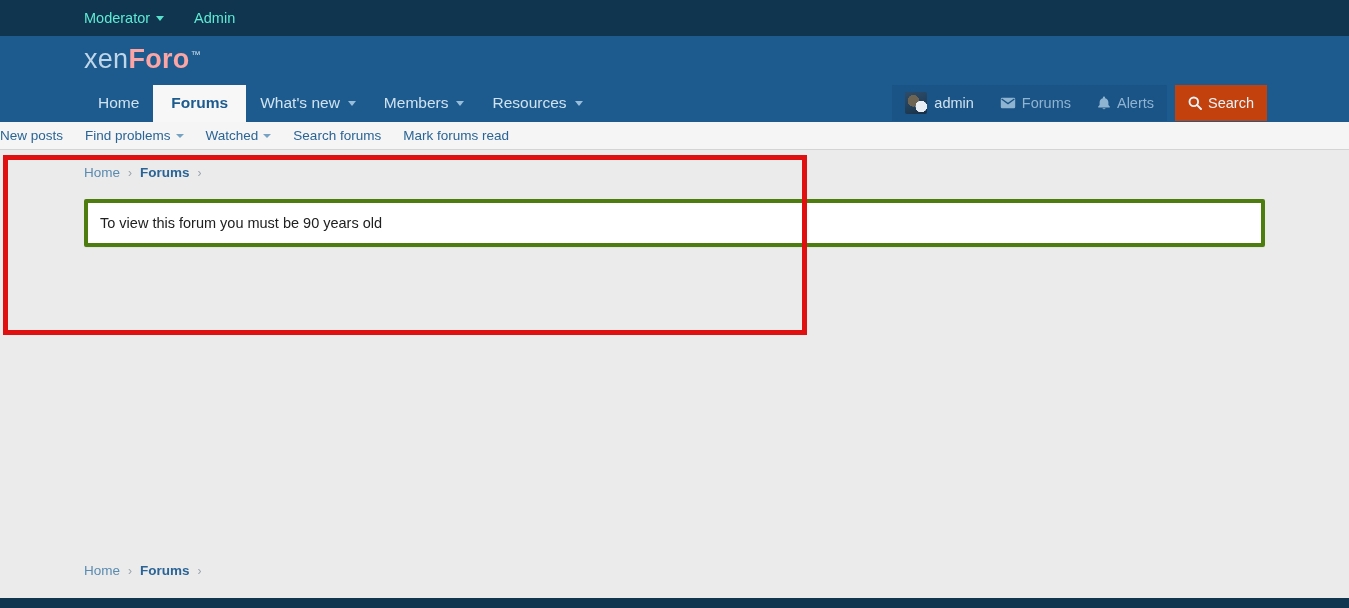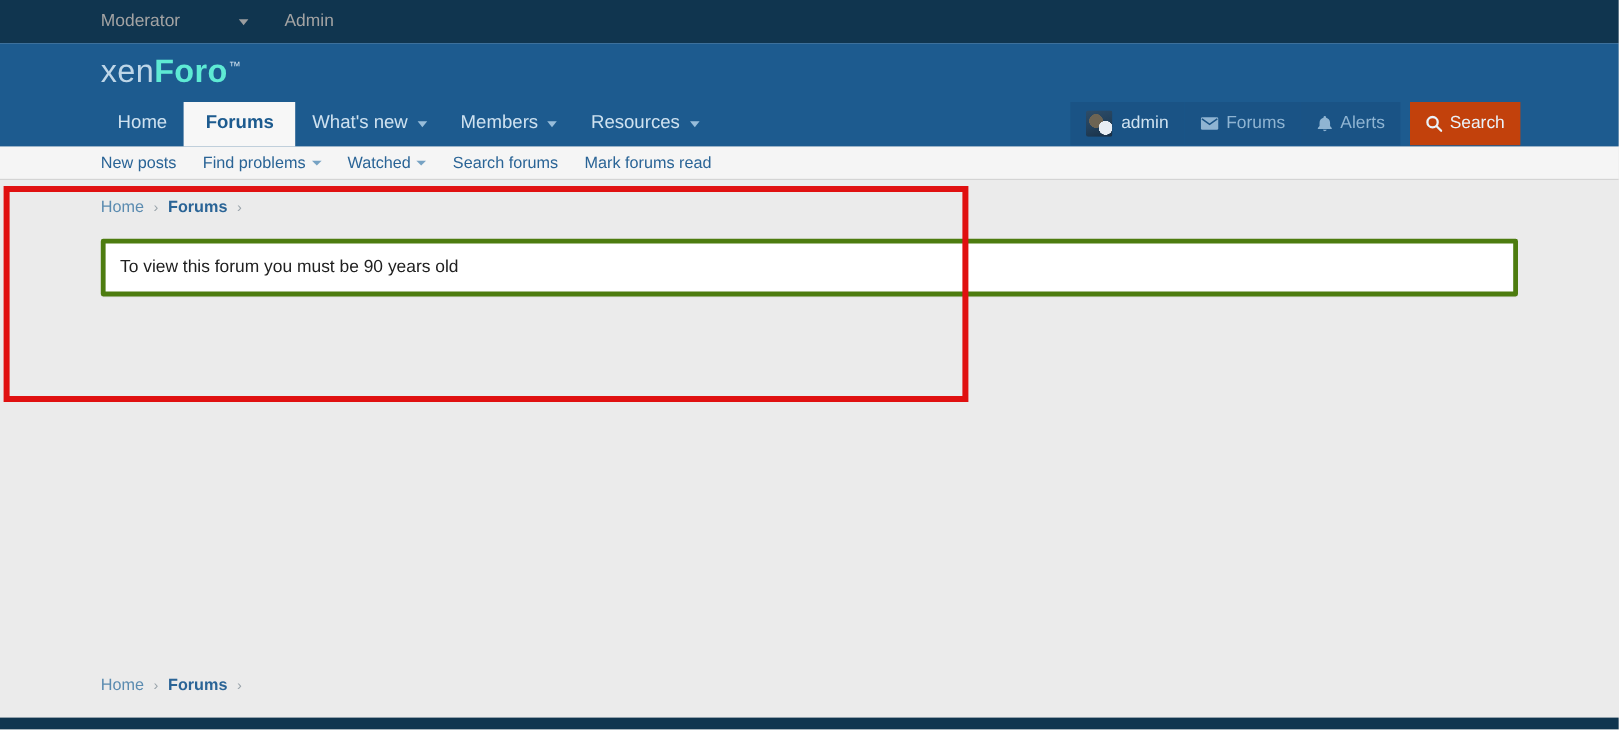--- a/index.html
+++ b/index.html
@@ -20,28 +20,27 @@
   
   .topbar {
     height: 36px;
     background: #10354f;
     display: flex;
     align-items: center;
     padding-left: 84px;
     box-sizing: border-box;
   }
   .topbar-item {
-    color: #a3a3a3;
+    color: #5eead4;
     font-size: 14.5px;
     margin-right: 30px;
     display: flex;
     align-items: center;
     cursor: pointer;
     white-space: nowrap;
-    gap: 43px;
   }
   .caret {
     display: inline-block;
     width: 0; height: 0;
     border-left: 4.5px solid transparent;
     border-right: 4.5px solid transparent;
     border-top: 5px solid currentColor;
     margin-left: 6px;
     opacity: .95;
   }
@@ -59,21 +58,21 @@
     font-size: 27px;
     letter-spacing: .3px;
     line-height: 1;
     white-space: nowrap;
   }
   .logo .lo-xen {
     color: #bed6e8;
     font-weight: 300;
   }
   .logo .lo-foro {
-    color: #5eead4;
+    color: #fca5a5;
     font-weight: 600;
   }
   .logo .lo-tm {
     color: #cfe0ee;
     font-size: 10px;
     vertical-align: super;
     margin-left: 1px;
   }
 
   
@@ -150,21 +149,20 @@
     flex: none;
   }
 
   
   .subnav {
     height: 28px;
     background: #f5f5f5;
     border-bottom: 1px solid #d4d4d4;
     display: flex;
     align-items: center;
-    padding-left: 84px;
     box-sizing: border-box;
   }
   .subnav-item {
     color: #2a6496;
     font-size: 13.5px;
     margin-right: 22px;
     display: flex;
     align-items: center;
     cursor: pointer;
     white-space: nowrap;

